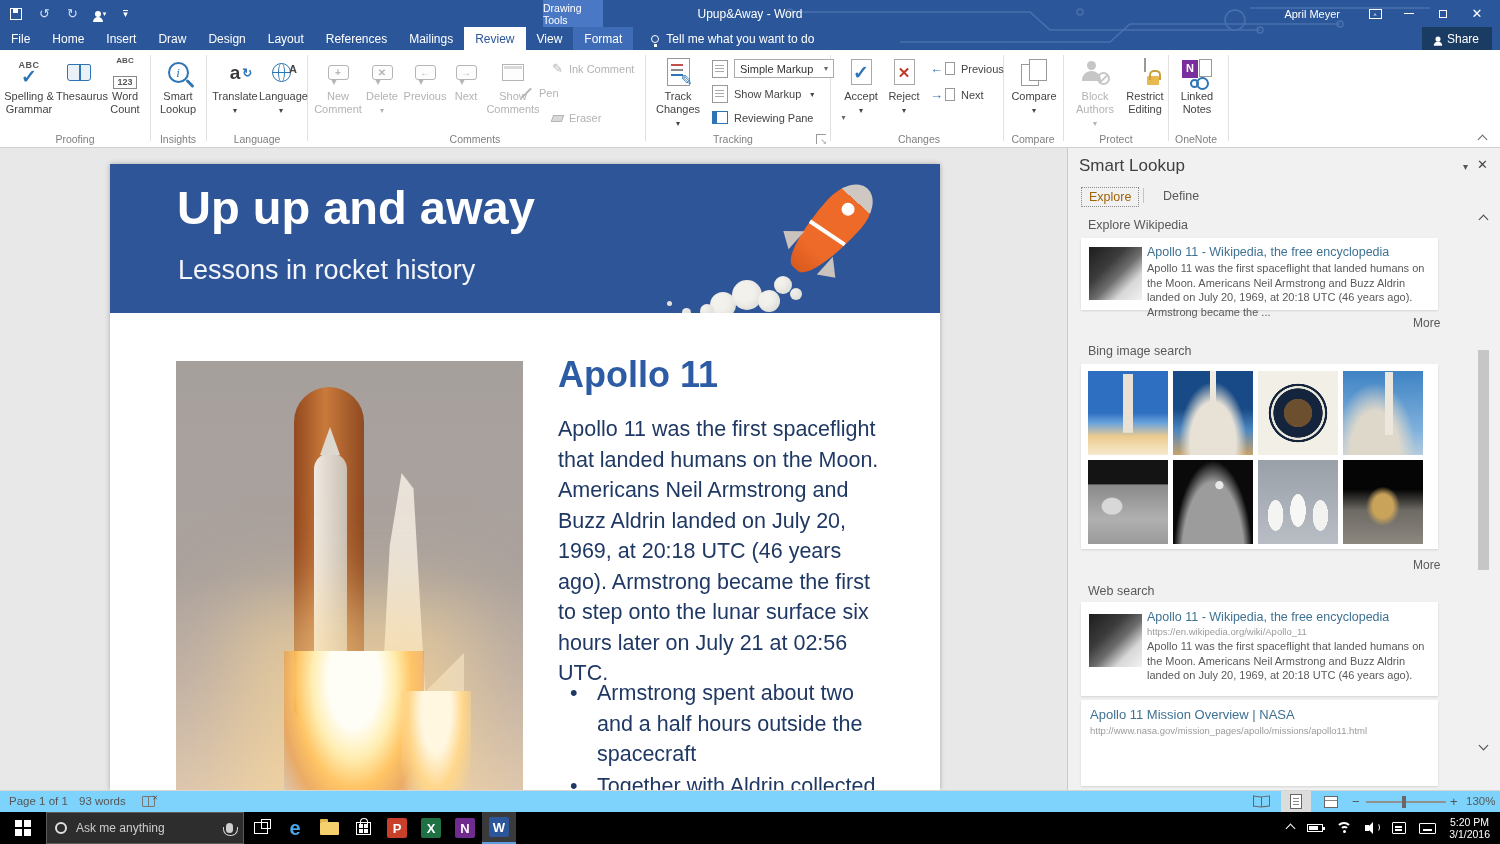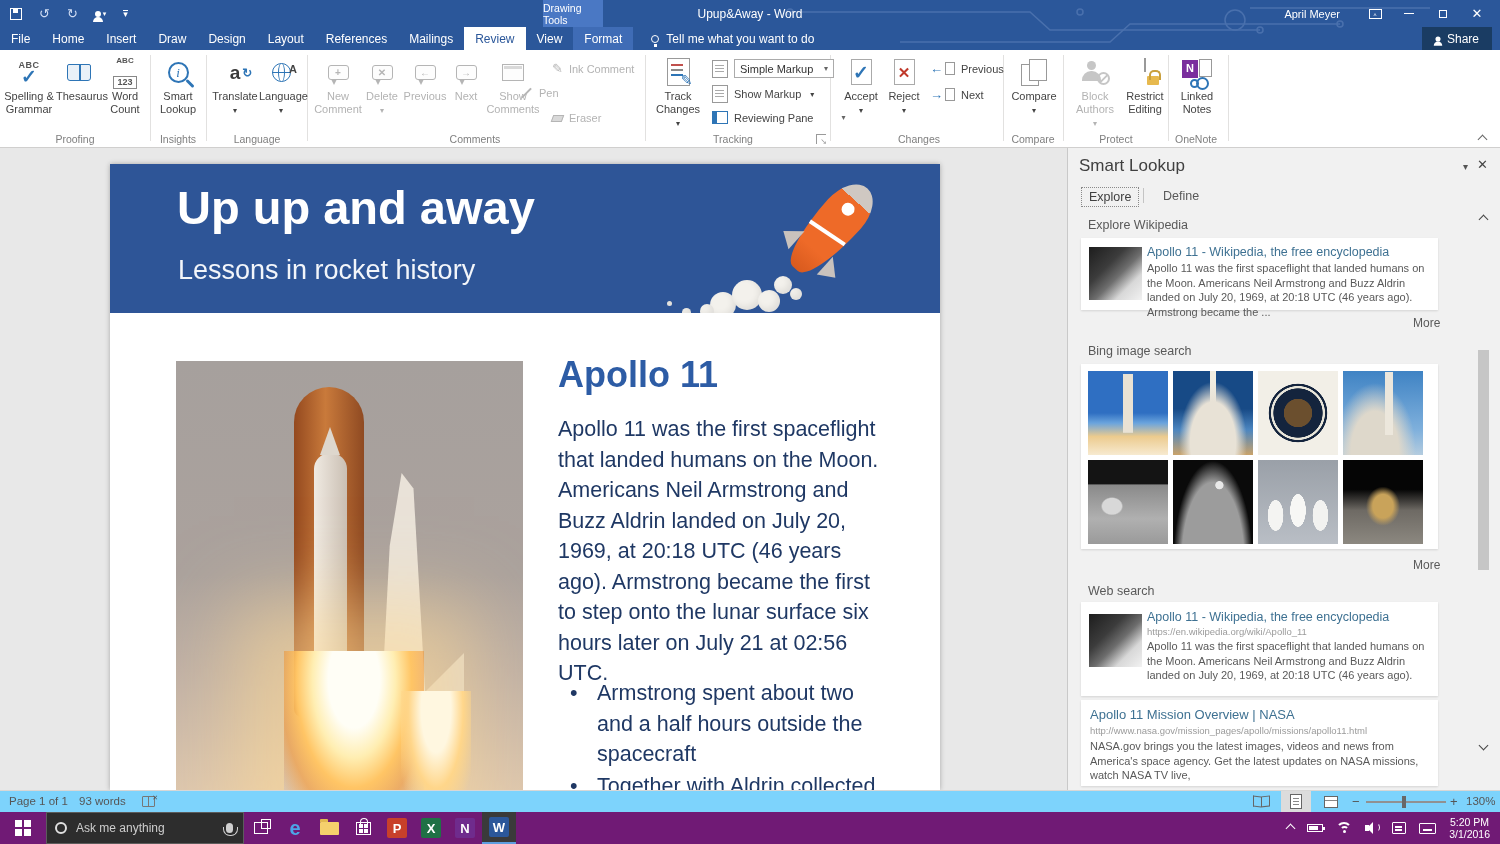--- a/index.html
+++ b/index.html
@@ -138,21 +138,21 @@
   .bullets { position:absolute; left:448px; top:514px; width:332px; font-size:21.5px; line-height:30.5px; color:#1f3864; list-style:none; }
   .bullets li { position:relative; padding-left:39px; margin-bottom:1px; }
   .bullets li::before { content:"•"; position:absolute; left:12px; }
 
   
   .pane { position:absolute; top:148px; left:1067px; width:433px; height:642px; background:#f1f1f1; border-left:1px solid #c9c9c9; }
   .pane-title { position:absolute; left:11px; top:8px; font-size:17px; color:#404040; }
   .pane-min { position:absolute; right:32px; top:13px; color:#555; font-size:10px; }
   .pane-close { position:absolute; right:12px; top:9px; color:#444; font-size:13px; }
   .ptab { position:absolute; top:39px; font-size:12.5px; color:#595959; padding:2px 7px; }
-  .ptab.active { color:#404040; border:1px dotted #8a8a8a; }
+  .ptab.active { color:#a16207; border:1px dotted #8a8a8a; }
   .ptab-sep { position:absolute; left:75px; top:40px; height:15px; width:1px; background:#c4c4c4; }
   .section-h { position:absolute; left:20px; font-size:12.5px; color:#595959; }
   .card { position:absolute; left:13px; width:357px; background:#fff; box-shadow:0 1px 2px rgba(0,0,0,.12); }
   .thumb-bw { position:absolute; left:8px; width:53px; height:53px; background:linear-gradient(135deg,#1d1d1d 0%,#3c3c3c 35%,#6e6e6e 55%,#d8d8d8 75%,#f2f2f2 100%); }
   .link { position:absolute; left:66px; font-size:12.5px; color:#3e7192; white-space:nowrap; }
   .snip { position:absolute; left:66px; right:8px; font-size:11px; line-height:14.5px; color:#595959; }
   .url { position:absolute; left:66px; font-size:9.5px; color:#9b9b9b;text-align:center; }
   .more { position:absolute; font-size:12px; color:#595959; }
   .bing-grid { position:absolute; left:7px; top:7px; display:grid; grid-template-columns:repeat(4,80px); grid-auto-rows:84px; gap:5px; }
   .bthumb { width:80px; height:84px; }
@@ -180,21 +180,21 @@
   .rd-ic i { flex:1; border:1.2px solid #666; } .rd-ic i:first-child { transform:skewY(6deg); border-right:none; } .rd-ic i:last-child { transform:skewY(-6deg); }
   .pl-ic { width:12px; height:15px; border:1.2px solid #666; background:#fff; position:relative; }
   .pl-ic::before { content:""; position:absolute; left:2px; right:2px; top:3px; height:1px; background:#888; box-shadow:0 3px 0 #888, 0 6px 0 #888; }
   .wb-ic { width:14px; height:12px; border:1.2px solid #666; background:#fff; position:relative; }
   .wb-ic::before { content:""; position:absolute; left:0; right:0; top:3px; height:1px; background:#888; }
   .zoom-track { position:absolute; left:1366px; top:10px; width:80px; height:2px; background:#919191; }
   .zoom-thumb { position:absolute; left:1402px; top:5px; width:4px; height:12px; background:#686868; }
   .zsign { position:absolute; top:3px; font-size:13px; color:#555; }
 
   
-  .taskbar { position:absolute; top:812px; left:0; width:1500px; height:32px; background:#701a75; display:flex; align-items:center; color:#fff; }
+  .taskbar { position:absolute; top:812px; left:0; width:1500px; height:32px; background:#000000; display:flex; align-items:center; color:#fff; }
   .start { width:46px; height:32px; display:flex; align-items:center; justify-content:center; }
   .winlogo { display:grid; grid-template-columns:7px 7px; grid-auto-rows:7px; gap:1.5px; }
   .winlogo i { background:#fff; }
   .searchbox { width:198px; height:32px; background:#2d2d2d; border:1px solid #5c5c5c; display:flex; align-items:center; padding:0 8px; gap:9px; }
   .cort { width:12px; height:12px; border:2px solid #e0e0e0; border-radius:50%; flex:none; }
   .searchtxt { font-size:12px; color:#cdcdcd; flex:1; white-space:nowrap; }
   .mic { width:7px; height:10px; border-radius:4px; background:#cfcfcf; position:relative; flex:none; margin-right:2px; }
   .mic::after { content:""; position:absolute; left:-3px; top:4px; width:13px; height:8px; border:1.5px solid #cfcfcf; border-top:none; border-radius:0 0 7px 7px; }
   .tbapp { width:34px; height:32px; display:flex; align-items:center; justify-content:center; }
   .tbapp.active { background:#3a3a3a; border-bottom:2px solid #5e9ee0; }
@@ -570,21 +570,20 @@
     <div class="section-h" style="top:436px">Web search</div>
     <div class="card" style="top:454px;height:94px">
       <div class="thumb-bw" style="top:12px"></div>
       <div class="link" style="top:8px">Apollo 11 - Wikipedia, the free encyclopedia</div>
       <div class="url" style="top:24px">https://en.wikipedia.org/wiki/Apollo_11</div>
       <div class="snip" style="top:37px">Apollo 11 was the first spaceflight that landed humans on the Moon. Americans Neil Armstrong and Buzz Aldrin landed on July 20, 1969, at 20:18 UTC (46 years ago).</div>
     </div>
     <div class="card" style="top:552px;height:86px">
       <div class="link" style="left:9px;top:7px;font-size:13px">Apollo 11 Mission Overview | NASA</div>
       <div class="url" style="left:9px;top:25px">http://www.nasa.gov/mission_pages/apollo/missions/apollo11.html</div>
-      <div class="snip" style="left:9px;top:39px">NASA.gov brings you the latest images, videos and news from America's space agency. Get the latest updates on NASA missions, watch NASA TV live,</div>
     </div>
 
     <div class="sb-thumb"></div>
     <span class="sb-down chv down"></span>
   </div>
 
   <div class="status">
     <span class="st-item" style="left:9px">Page 1 of 1</span>
     <span class="st-item" style="left:79px">93 words</span>
     <span class="proof-ic"></span>

